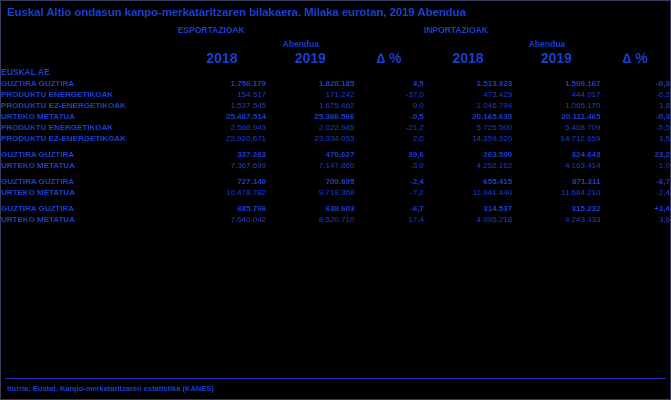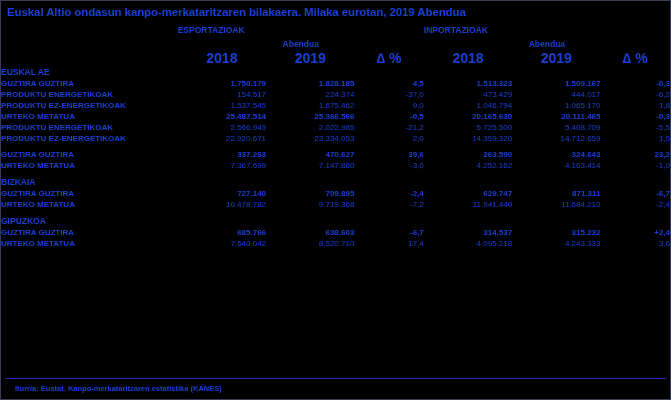--- a/index.html
+++ b/index.html
@@ -94,21 +94,21 @@
     font-size: 8px;
     color: #1a3fd6;
     white-space: nowrap;
   }
   .num.bold {
     font-weight: bold;
   }
   .spacer td { height: 5px; }
   .source {
     position: absolute;
-    left: 14px;
+    left: 6px;
     bottom: 6px;
     font-size: 7.5px;
     font-weight: bold;
     color: #1a3fd6;
   }
   .footer-rule {
     position: absolute;
     left: 4px;
     right: 4px;
     bottom: 20px;
@@ -162,21 +162,21 @@
         <td class="num bold">1.750.179</td>
         <td class="num bold">1.828.185</td>
         <td class="num bold">4,5</td>
         <td class="num bold">1.513.323</td>
         <td class="num bold">1.509.167</td>
         <td class="num bold">-0,3</td>
       </tr>
       <tr class="data-row">
         <td class="lbl">PRODUKTU ENERGETIKOAK</td>
         <td class="num">154.517</td>
-        <td class="num">224.374</td>
+        <td class="num">171.242</td>
         <td class="num">-37,0</td>
         <td class="num">473.429</td>
         <td class="num">444.017</td>
         <td class="num">-6,2</td>
       </tr>
       <tr class="data-row">
         <td class="lbl">PRODUKTU EZ-ENERGETIKOAK</td>
         <td class="num">1.537.545</td>
         <td class="num">1.675.462</td>
         <td class="num">9,0</td>
@@ -230,48 +230,42 @@
         <td class="num">7.147.860</td>
         <td class="num">-3,0</td>
         <td class="num">4.252.162</td>
         <td class="num">4.163.414</td>
         <td class="num">-1,0</td>
       </tr>
       <tr class="spacer rule-bottom">
           <td colspan="7"></td>
         </tr>
 
-      <tr class="group-name">
-        <td colspan="7">BIZKAIA</td>
-      </tr>
       <tr class="data-row">
         <td class="lbl">GUZTIRA GUZTIRA</td>
         <td class="num bold">727.140</td>
         <td class="num bold">709.895</td>
         <td class="num bold">-2,4</td>
-        <td class="num bold">629.747</td>
+        <td class="num bold">655.415</td>
         <td class="num bold">871.311</td>
         <td class="num bold">-6,7</td>
       </tr>
       <tr class="data-row">
         <td class="lbl">URTEKO METATUA</td>
         <td class="num">10.478.782</td>
         <td class="num">9.719.368</td>
         <td class="num">-7,2</td>
         <td class="num">11.941.440</td>
         <td class="num">11.684.210</td>
         <td class="num">-2,4</td>
       </tr>
       <tr class="spacer rule-bottom">
           <td colspan="7"></td>
         </tr>
 
-      <tr class="group-name">
-        <td colspan="7">GIPUZKOA</td>
-      </tr>
       <tr class="data-row">
         <td class="lbl">GUZTIRA GUZTIRA</td>
         <td class="num bold">685.766</td>
         <td class="num bold">638.603</td>
         <td class="num bold">-6,7</td>
         <td class="num bold">314.537</td>
         <td class="num bold">315.232</td>
         <td class="num bold">+2,4</td>
       </tr>
       <tr class="data-row">

